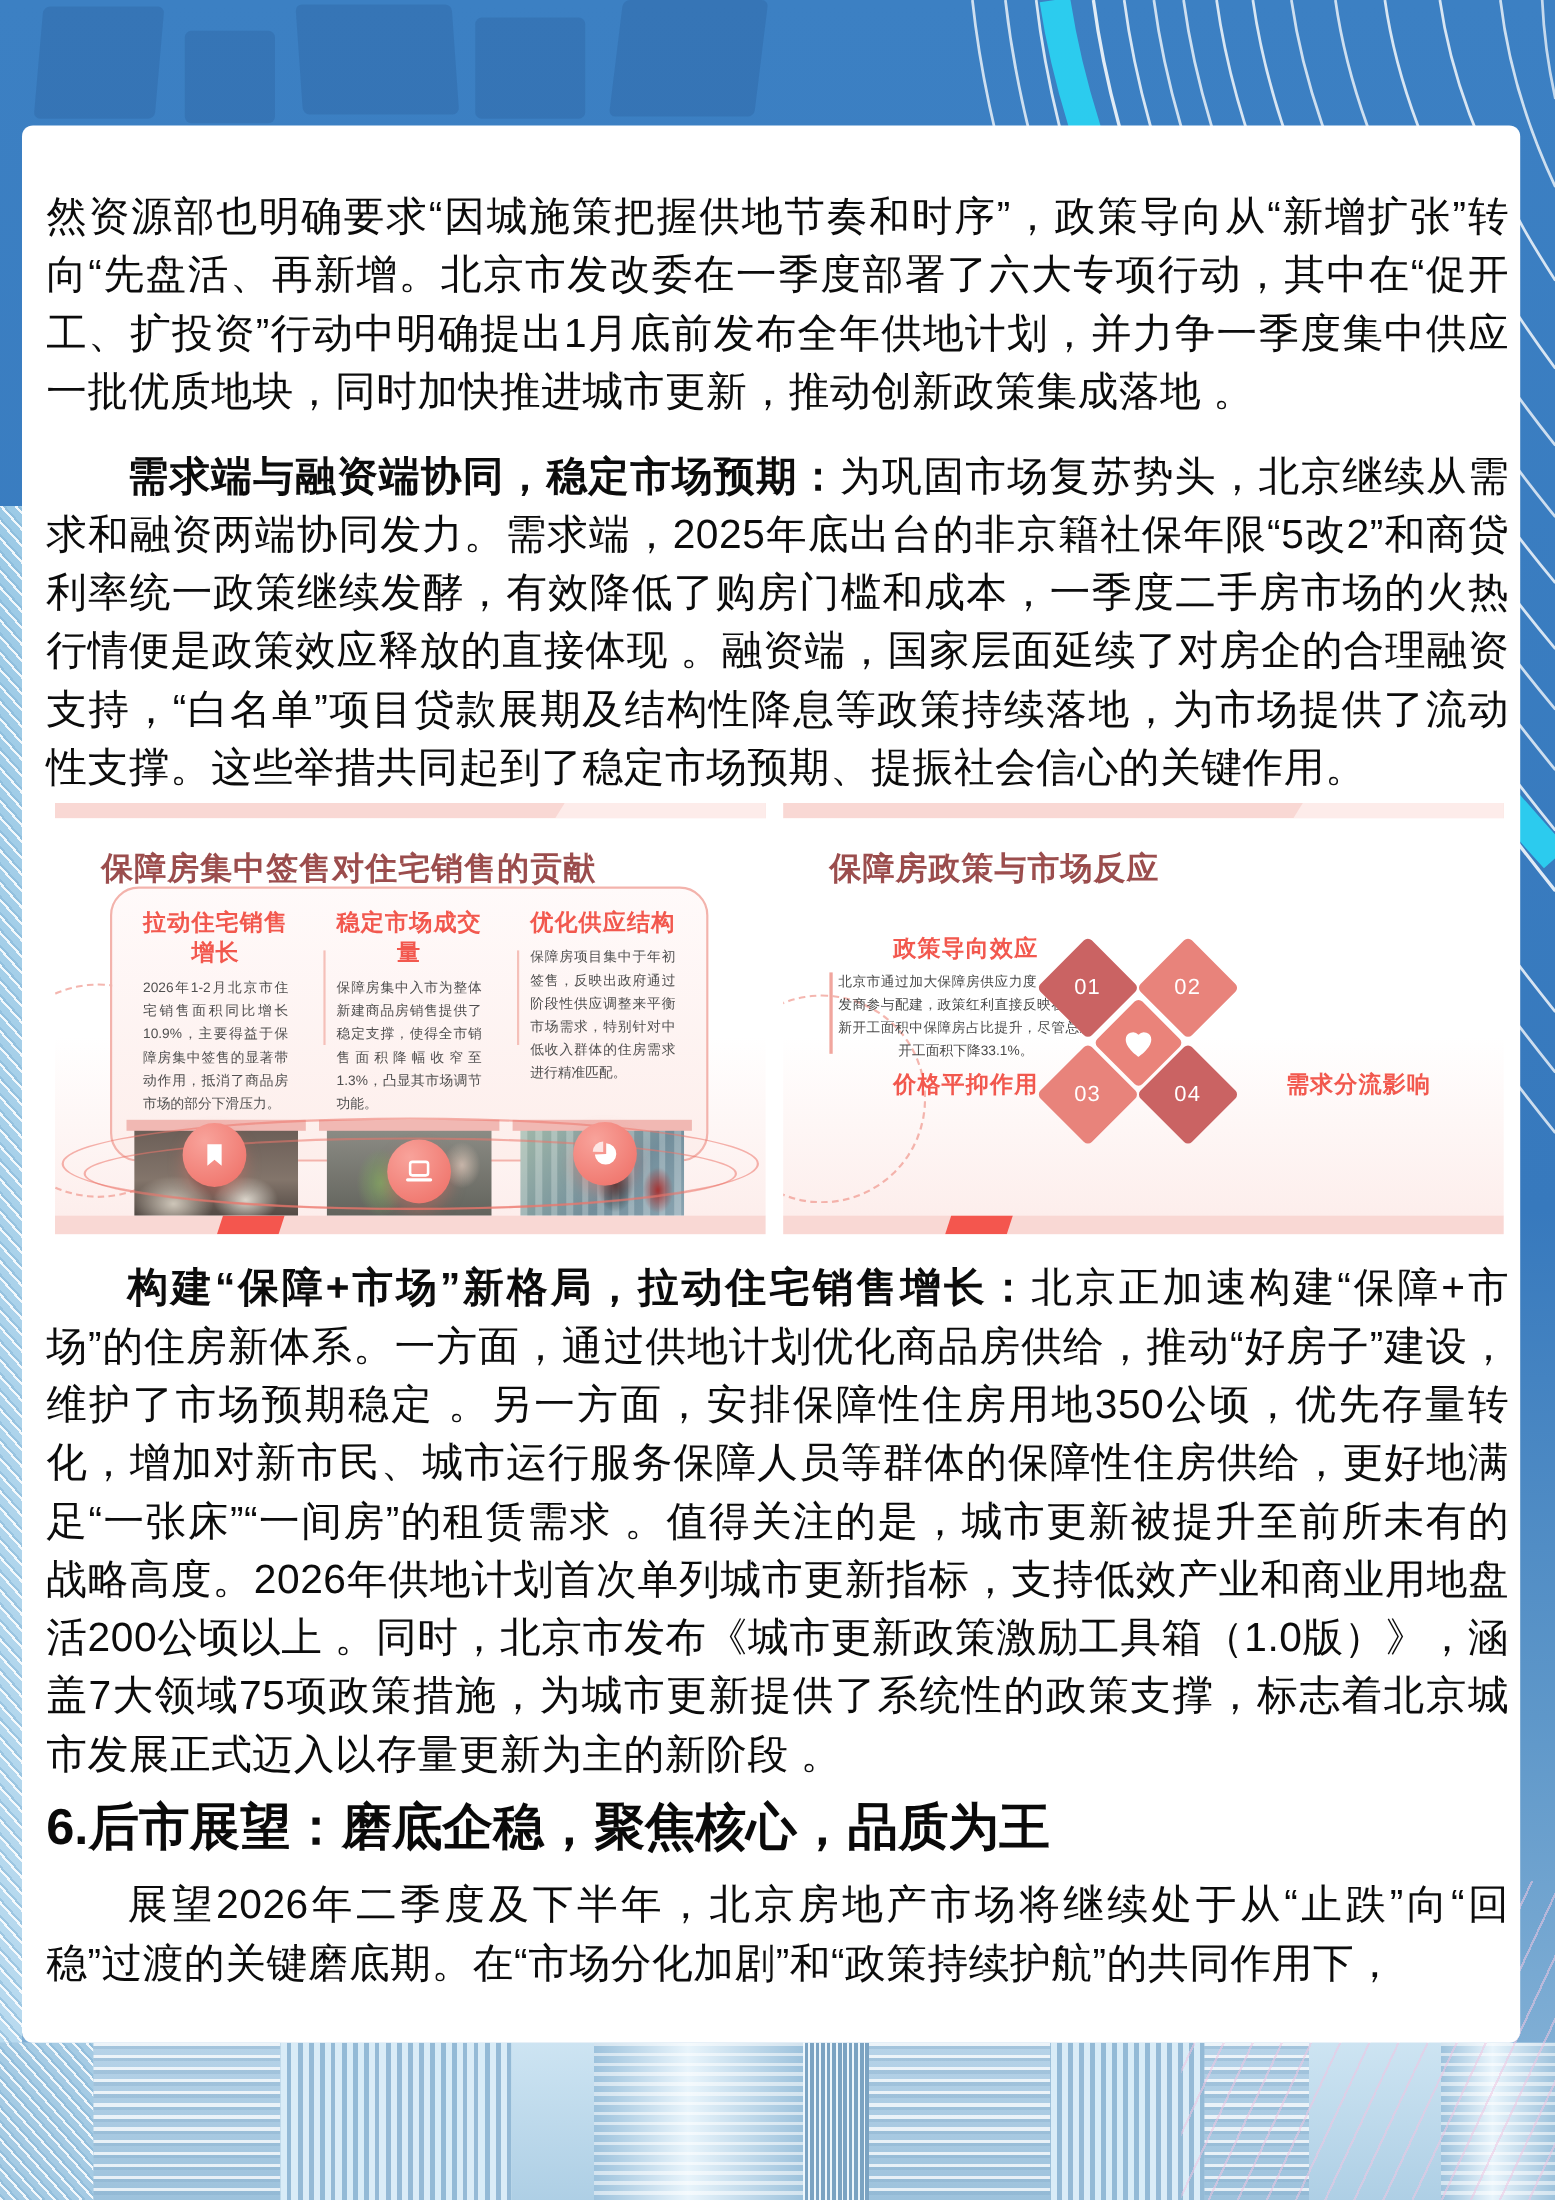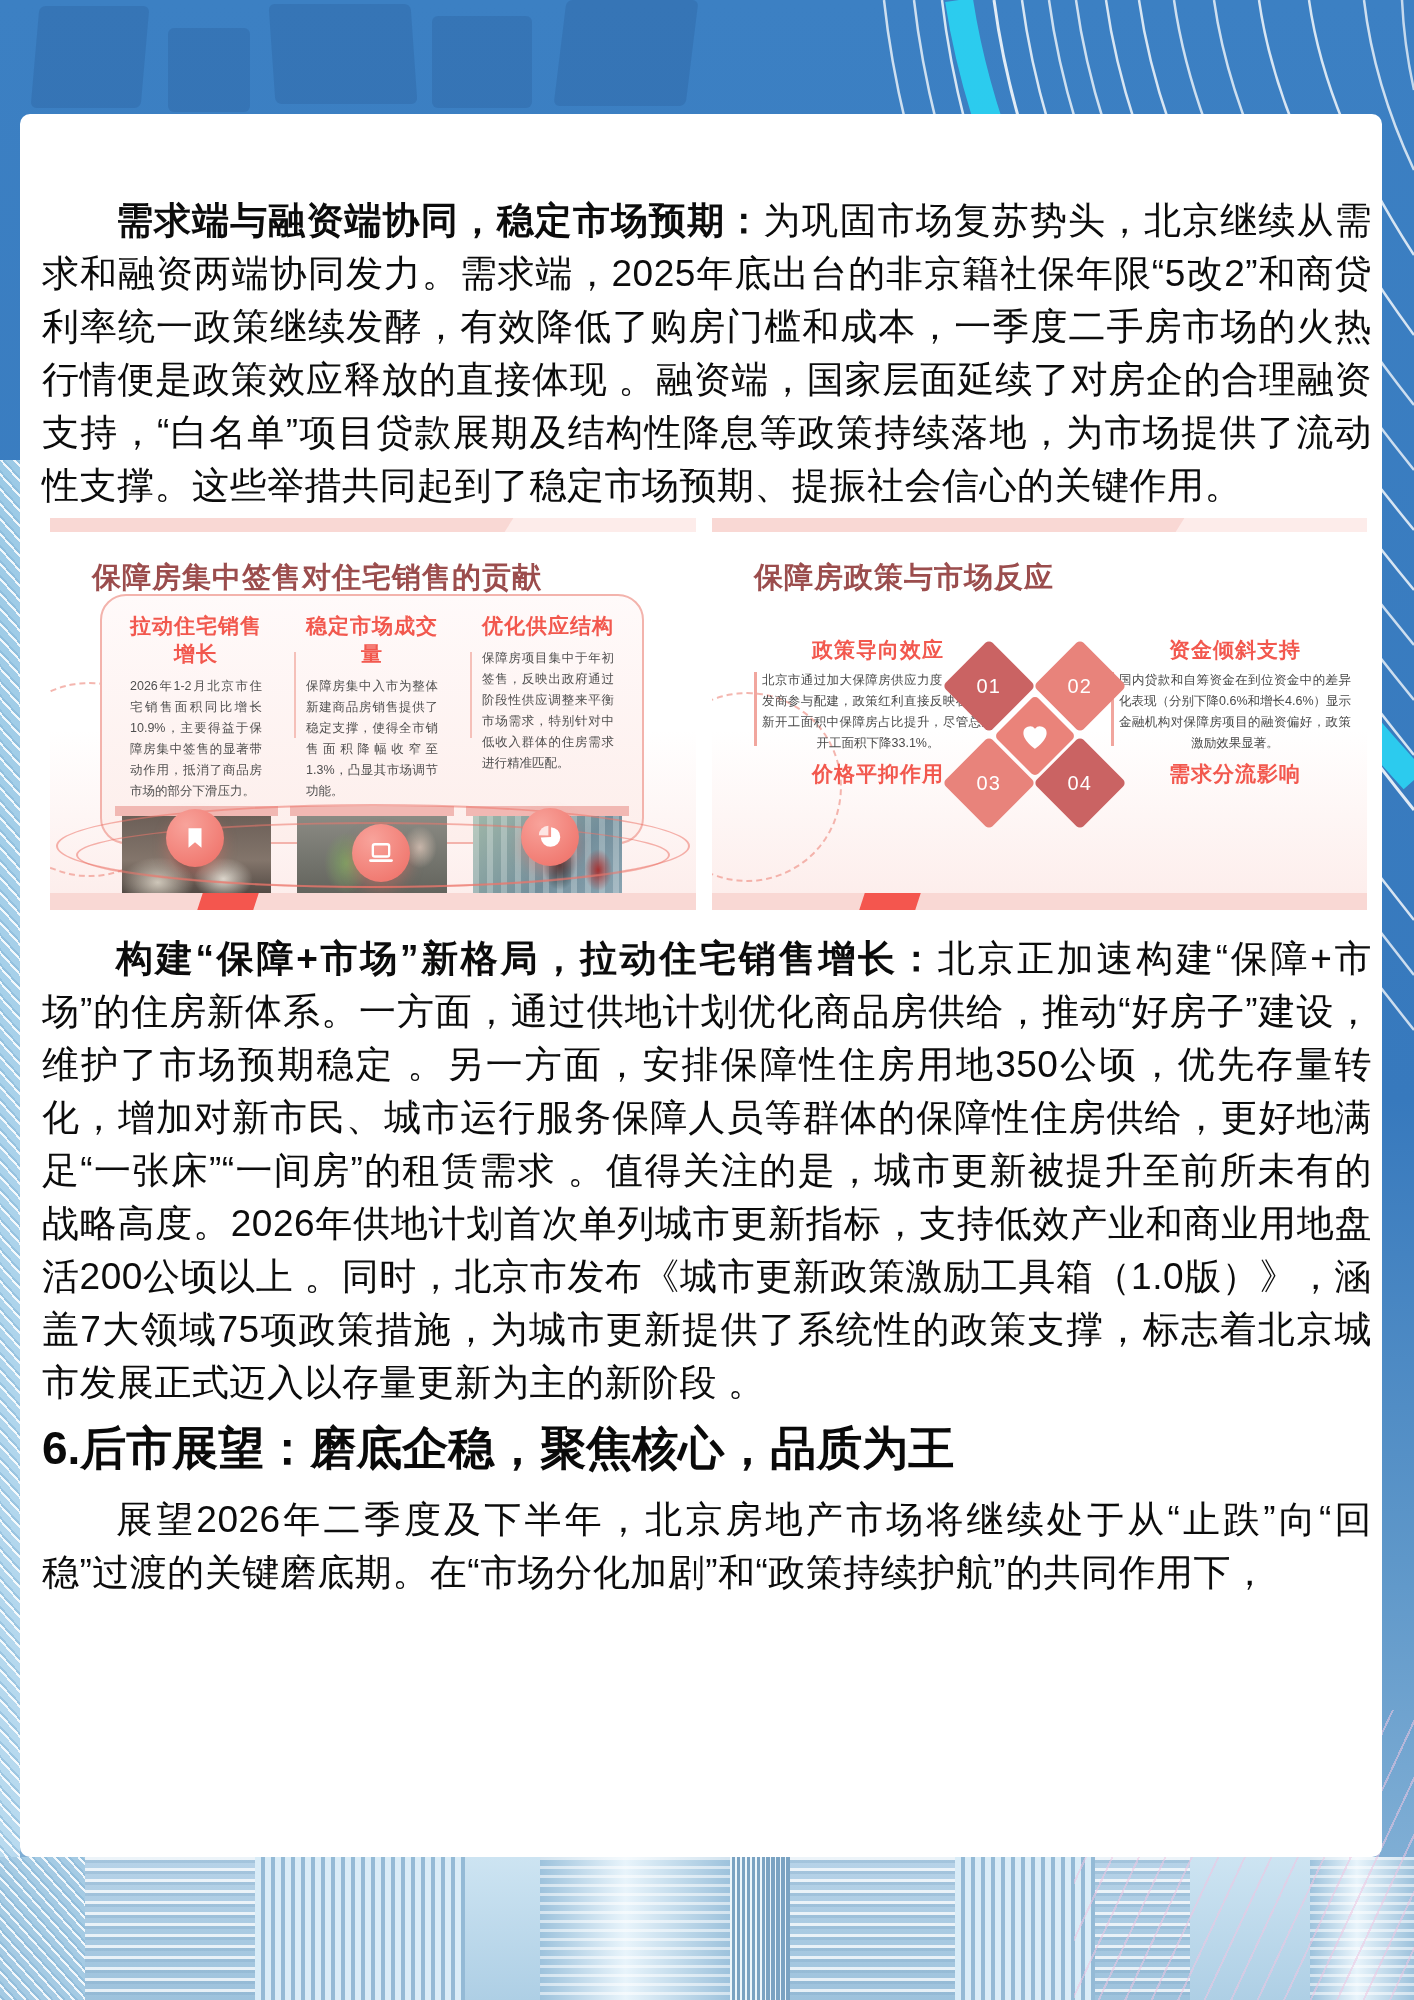--- a/index.html
+++ b/index.html
@@ -168,20 +168,21 @@
     <div class="tower t7 st-h"></div>
     <div class="tower t8 st-v"></div>
     <div class="tower t9 st-h"></div>
     <div class="tower t10 st-plain"></div>
     <div class="tower t11 st-curve"></div>
   </div>
   <div class="skyline-pink"></div>
 
   <div class="card">
 
+    <p class="body-text">然资源部也明确要求“因城施策把握供地节奏和时序”，政策导向从“新增扩张”转向“先盘活、再新增。北京市发改委在一季度部署了六大专项行动，其中在“促开工、扩投资”行动中明确提出1月底前发布全年供地计划，并力争一季度集中供应一批优质地块，同时加快推进城市更新，推动创新政策集成落地 。</p>
 
     <p class="body-text indent mt1"><span class="lead">需求端与融资端协同，稳定市场预期：</span><span>为巩固市场复苏势头，北京继续从需求和融资两端协同发力。需求端，2025年底出台的非京籍社保年限“5改2”和商贷利率统一政策继续发酵，有效降低了购房门槛和成本，一季度二手房市场的火热行情便是政策效应释放的直接体现 。融资端，国家层面延续了对房企的合理融资支持，“白名单”项目贷款展期及结构性降息等政策持续落地，为市场提供了流动性支撑。这些举措共同起到了稳定市场预期、提振社会信心的关键作用。</span></p>
 
     <div class="info-row">
 
       <div class="panel panel-left">
         <div class="strip">
           <div class="strip-hi"></div>
         </div>
         <div class="panel-body">
@@ -241,24 +242,20 @@
           <div class="strip-hi"></div>
         </div>
         <div class="panel-body">
           <div class="dot-circle dc-r"></div>
           <div class="panel-title">保障房政策与市场反应</div>
 
           <div class="qblock q1">
             <div class="q-heading">政策导向效应</div>
             <div class="q-body">北京市通过加大保障房供应力度，引导开发商参与配建，政策红利直接反映在住宅新开工面积中保障房占比提升，尽管总新开工面积下降33.1%。</div>
           </div>
-          <div class="qblock q2">
-            <div class="q-heading">资金倾斜支持</div>
-            <div class="q-body">国内贷款和自筹资金在到位资金中的差异化表现（分别下降0.6%和增长4.6%）显示金融机构对保障房项目的融资偏好，政策激励效果显著。</div>
-          </div>
           <div class="qblock q3">
             <div class="q-heading">价格平抑作用</div>
           </div>
           <div class="qblock q4">
             <div class="q-heading">需求分流影响</div>
           </div>
 
           <div class="diamond d-dark d1">
             <span class="d-num">01</span>
           </div>

